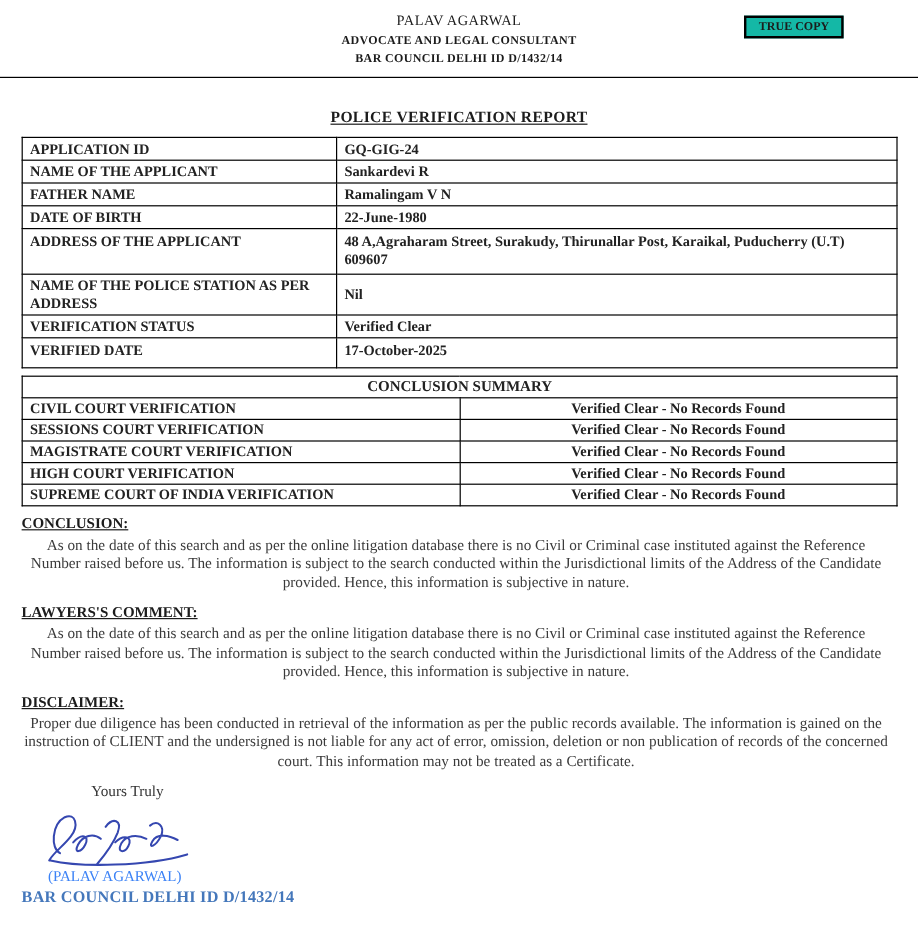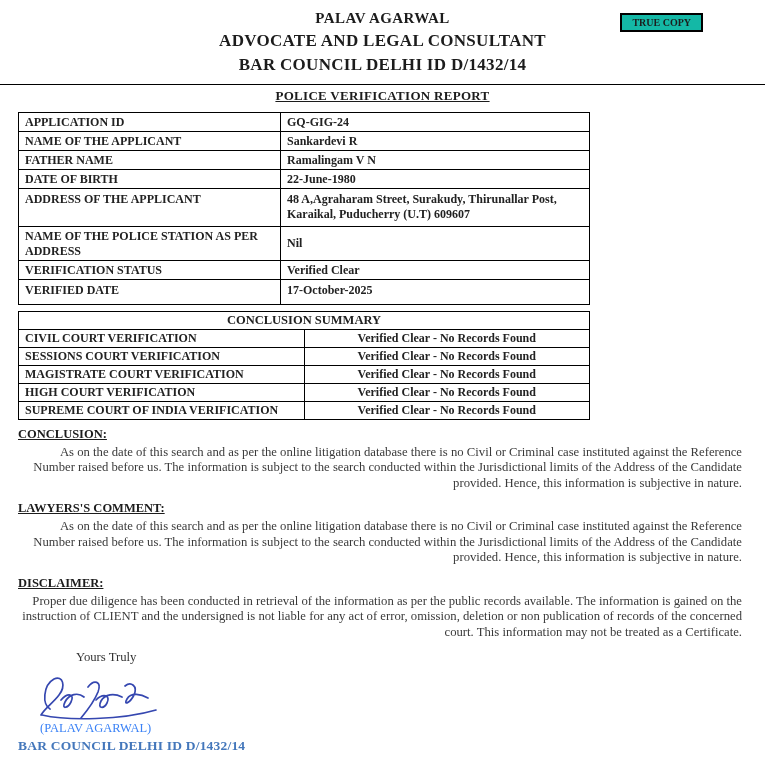--- a/index.html
+++ b/index.html
@@ -7,55 +7,55 @@
   .page {
     position: relative;
     width: 765px;
     height: 771px;
     background: #ffffff;
     font-family: "Liberation Serif", "DejaVu Serif", serif;
     color: #1c1c1c;
     overflow: hidden;
   }
   .letterhead { padding-top: 10px; text-align: center; }
-  .h-name { font-size: 15px; font-weight: bold; letter-spacing: .4px; }
-  .h-sub  { font-size: 17px;  font-weight: bold; margin-top: 4px; letter-spacing: .3px; }
+  .h-name { font-size: 12px; font-weight: normal; letter-spacing: .4px; }
+  .h-sub  { font-size: 10px;  font-weight: bold; margin-top: 4px; letter-spacing: .3px; }
   .true-copy {
     position: absolute; top: 13px; right: 62px;
     border: 2px solid #000;
     padding: 2px 10px;
     font-size: 10px; font-weight: bold;
     background: #14b8a6;
   }
   .rule { border: none; border-top: 1.5px solid #000; margin-top: 9px; }
   .title {
     text-align: center; font-weight: bold; font-size: 13px;
-    text-decoration: underline; margin: 3px 0 8px 0; letter-spacing: .3px;
+    text-decoration: underline; margin: 25px 0 8px 0; letter-spacing: .3px;
   }
-  table { border-collapse: collapse; width: 572px; margin-left: 18px; table-layout: fixed; padding-left: 36px; }
+  table { border-collapse: collapse; width: 730px; margin-left: 18px; table-layout: fixed; padding-left: 36px; }
   td, th { border: 1px solid #000; padding: 1px 6px; font-size: 12px; color: #222; }
   .t1 td { font-weight: bold; vertical-align: middle; }
   .t1 .lbl { width: 262px; }
   tr.r-std   td { height: 19px; }
   tr.r-addr  td { height: 38px; vertical-align: top; padding-top: 3px; }
   tr.r-police td { height: 34px; }
   tr.r-date  td { height: 25px; vertical-align: top; padding-top: 3px; }
   .t2 { margin-top: 6px; }
   .t2 th { font-size: 12.5px; font-weight: bold; text-align: center; height: 17px; }
   .t2 .lbl { width: 262px; font-weight: bold; height: 18px; }
   .t2 .val { font-weight: bold; text-align: center; }
   .sections { margin: 7px 18px 0 18px; }
   .sec { margin-bottom: 10px; }
   .sec-h {
     font-size: 12.5px; font-weight: bold; text-decoration: underline;
     color: #1c1c1c; margin-bottom: 3px;
   }
   .sec-b {
     font-size: 12.7px; line-height: 1.22; color: #3a3a3a;
-    width: 724px; text-align: right;
+    width: 724px; text-align: center;
   }
   .closing { margin: 6px 0 0 76px; font-size: 12.7px; color: #333; }
   .sig-wrap { margin: 4px 0 0 34px; height: 52px; }
   .sig-name { margin-left: 40px; font-size: 12.5px; color: #3b82f6; }
   .sig-barid { margin: 2px 0 0 18px; font-size: 13.5px; font-weight: bold; letter-spacing: .2px; }
 </style>
 </head>
 <body>
 
 <div class="page">

